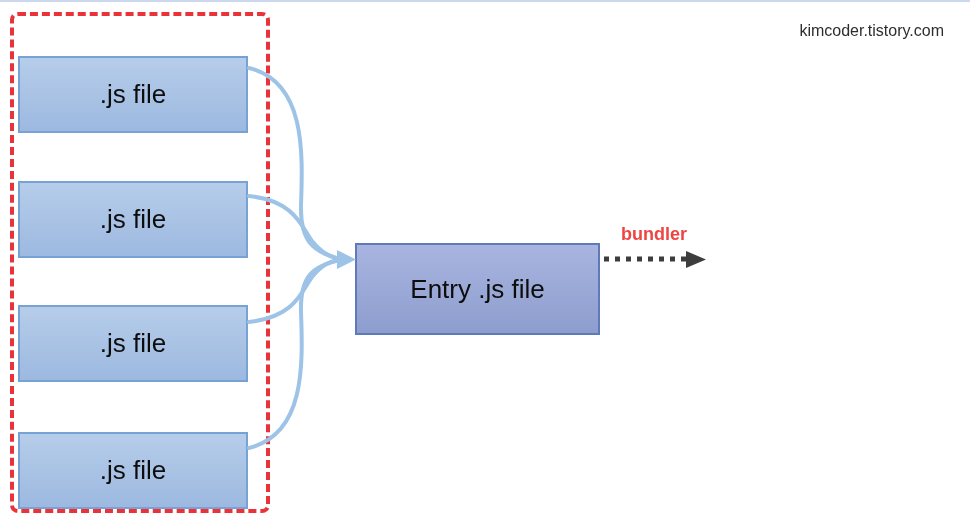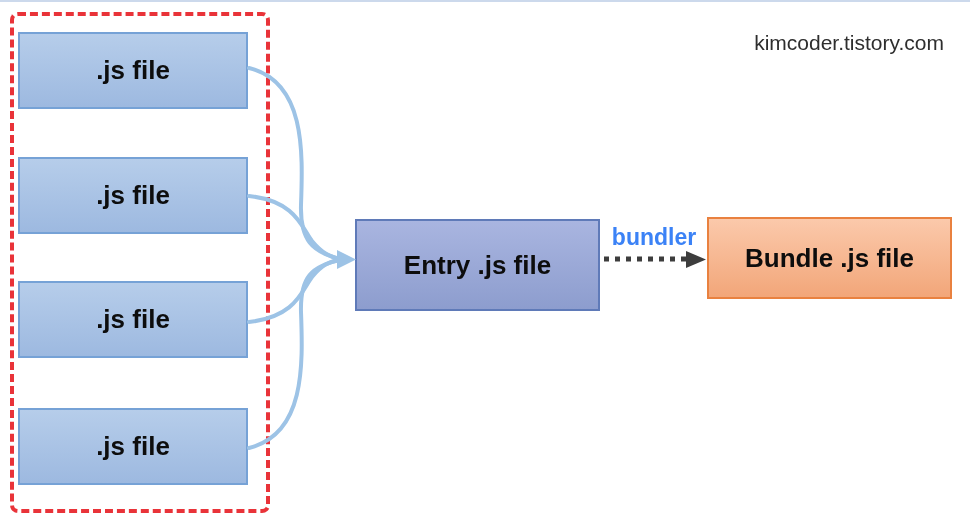--- a/index.html
+++ b/index.html
@@ -16,42 +16,43 @@
     overflow: hidden;
   }
   .top-line {
     position: absolute;
     left: 0; top: 0;
     width: 970px; height: 2px;
     background: #ccd9ec;
   }
   .watermark {
     position: absolute;
-    top: 31px; right: 26px;
-    font-size: 21px;
+    top: 22px; right: 26px;
+    font-size: 16px;
     color: #2e2e2e;
     font-weight: 400;
   }
   .group-border {
     position: absolute;
     left: 10px; top: 12px;
     width: 260px; height: 501px;
     border: 4px dashed #e93339;
     border-radius: 8px;
     box-sizing: border-box;
   }
   .box {
     position: absolute;
     display: flex;
     align-items: center;
     justify-content: center;
     box-sizing: border-box;
-    font-weight: bold;
+    font-weight: normal;
     font-size: 26px;
     color: #0d0d0d;
+    margin-top: 24px;
   }
   .js-box {
     left: 18px;
     width: 230px; height: 77px;
     background: linear-gradient(#b6cdea, #9db9e0);
     border: 2px solid #76a2d6;
   }
   .js-box-1 { top: 32px; }
   .js-box-2 { top: 157px; }
   .js-box-3 { top: 281px; }
@@ -67,22 +68,22 @@
     width: 245px; height: 82px;
     background: linear-gradient(#fbc9ab, #f2a679);
     border: 2px solid #e9813f;
   }
   .bundler-label {
     position: absolute;
     left: 600px; top: 224px;
     width: 108px;
     text-align: center;
     font-weight: bold;
-    font-size: 23px;
-    color: #3b82f6;
+    font-size: 18px;
+    color: #ef4444;
   }
   .arrows-layer {
     position: absolute;
     left: 0; top: 0;
     width: 970px; height: 520px;
     pointer-events: none;
   }
 </style>
 </head>
 <body>
@@ -105,23 +106,20 @@
     <span>.js file</span>
   </div>
   <div class="box js-box js-box-4">
     <span>.js file</span>
   </div>
 
   <div class="box entry-box">
     <span>Entry .js file</span>
   </div>
 
-  <div class="box bundle-box">
-    <span>Bundle .js file</span>
-  </div>
 
   <div class="bundler-label">bundler</div>
 
   <svg class="arrows-layer" width="970" height="520" viewBox="0 0 970 520" xmlns="http://www.w3.org/2000/svg">
 
     <path d="M 249 68 C 305 82, 303 150, 301 205 C 300 240, 312 252, 340 259" fill="none" stroke="#9dc3e6" stroke-width="4" stroke-linecap="round"></path>
     <path d="M 249 196 C 296 201, 302 228, 312 241 C 322 253, 330 257, 340 259" fill="none" stroke="#9dc3e6" stroke-width="4" stroke-linecap="round"></path>
     <path d="M 249 322 C 296 317, 302 290, 312 277 C 322 265, 330 261, 340 260" fill="none" stroke="#9dc3e6" stroke-width="4" stroke-linecap="round"></path>
     <path d="M 249 448 C 305 434, 303 366, 301 312 C 300 277, 312 266, 340 260" fill="none" stroke="#9dc3e6" stroke-width="4" stroke-linecap="round"></path>
     <polygon points="337,250 356,259.5 337,269" fill="#9dc3e6"></polygon>

